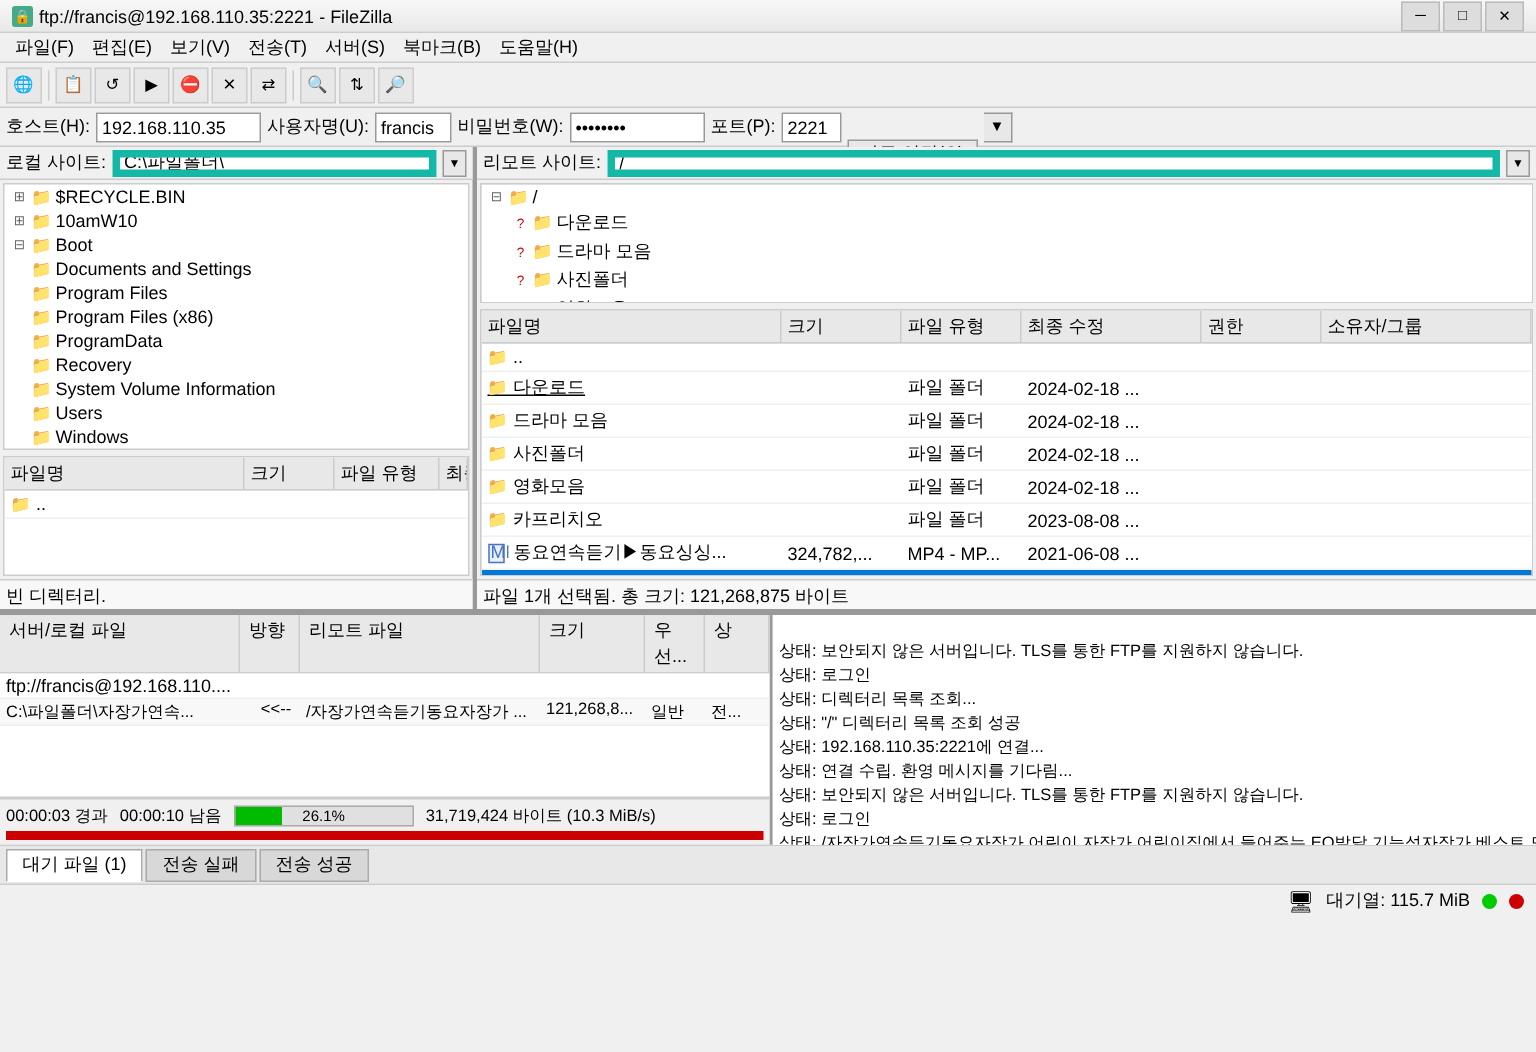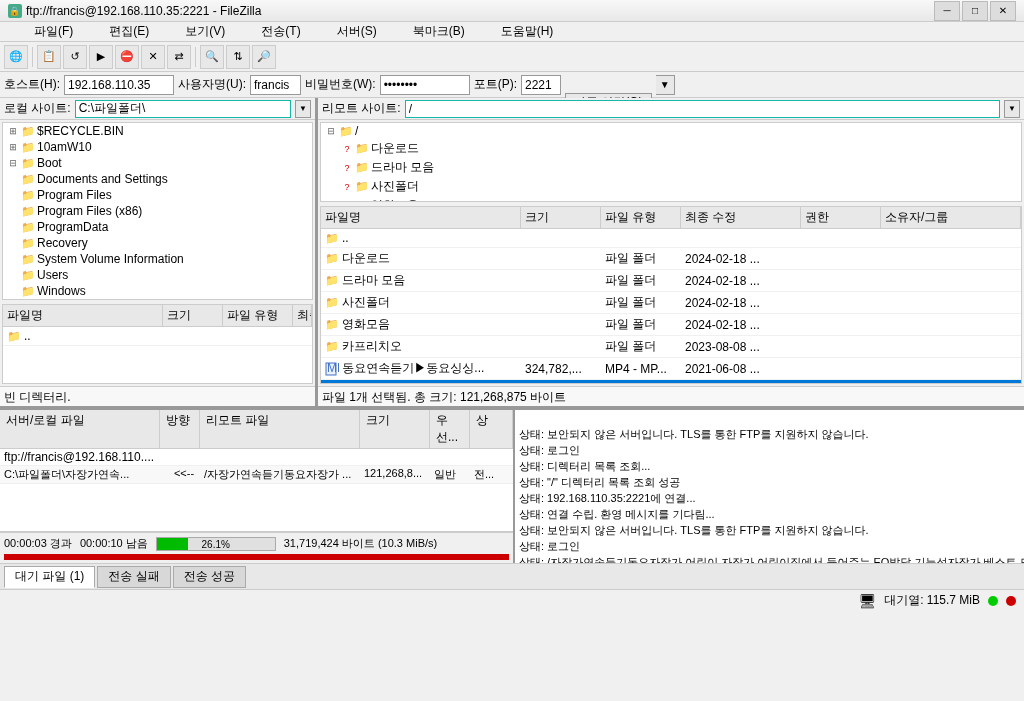--- a/index.html
+++ b/index.html
@@ -23,21 +23,21 @@
 
     
     .menu-bar {
       background: #f0f0f0;
       border-bottom: 1px solid #ccc;
       height: 20px;
       display: flex;
       align-items: center;
       padding: 0 4px;
     }
-    .menu-item { padding: 1px 6px; cursor: pointer; font-size: 12px; margin-left: 24px; }
+    .menu-item { padding: 1px 6px; cursor: pointer; font-size: 12px; }
 
     
     .toolbar {
       background: #f0f0f0;
       border-bottom: 1px solid #ccc;
       height: 30px;
       display: flex;
       align-items: center;
       padding: 2px 4px;
       gap: 2px;
@@ -103,21 +103,21 @@
       height: 22px;
       display: flex;
       align-items: center;
       padding: 0 4px;
       gap: 4px;
     }
     .panel-header label { font-size: 12px; white-space: nowrap; }
     .panel-path-input {
       flex: 1;
       height: 18px;
-      border: 1px solid #14b8a6;
+      border: 5px solid #14b8a6;
       padding: 1px 3px;
       font-size: 12px;
       background: white;
     }
     .panel-dropdown { width: 16px; height: 18px; background: #e8e8e8; border: 1px solid #999; cursor: pointer; display: flex; align-items: center; justify-content: center; font-size: 8px; }
 
     .tree-area {
       flex: 1;
       overflow-y: auto;
       overflow-x: hidden;
@@ -459,21 +459,21 @@
       <div class="file-row">
         <div class="file-cell" style="width:200px;"><span class="dir-icon">📁</span> ..</div>
         <div class="file-cell" style="width:80px;"></div>
         <div class="file-cell" style="width:80px;"></div>
         <div class="file-cell" style="width:120px;"></div>
         <div class="file-cell" style="width:80px;"></div>
         <div class="file-cell" style="flex:1;"></div>
       </div>
 
       <div class="file-row">
-        <div class="file-cell" style="width:200px;"><span class="dir-icon">📁</span> 다운로드</div>
+        <div class="file-cell" style="width:200px;text-decoration:underline;"><span class="dir-icon">📁</span> 다운로드</div>
         <div class="file-cell" style="width:80px;"></div>
         <div class="file-cell" style="width:80px;">파일 폴더</div>
         <div class="file-cell" style="width:120px;">2024-02-18 ...</div>
         <div class="file-cell" style="width:80px;"></div>
         <div class="file-cell" style="flex:1;"></div>
       </div>
 
       <div class="file-row">
         <div class="file-cell" style="width:200px;"><span class="dir-icon">📁</span> 드라마 모음</div>
         <div class="file-cell" style="width:80px;"></div>

